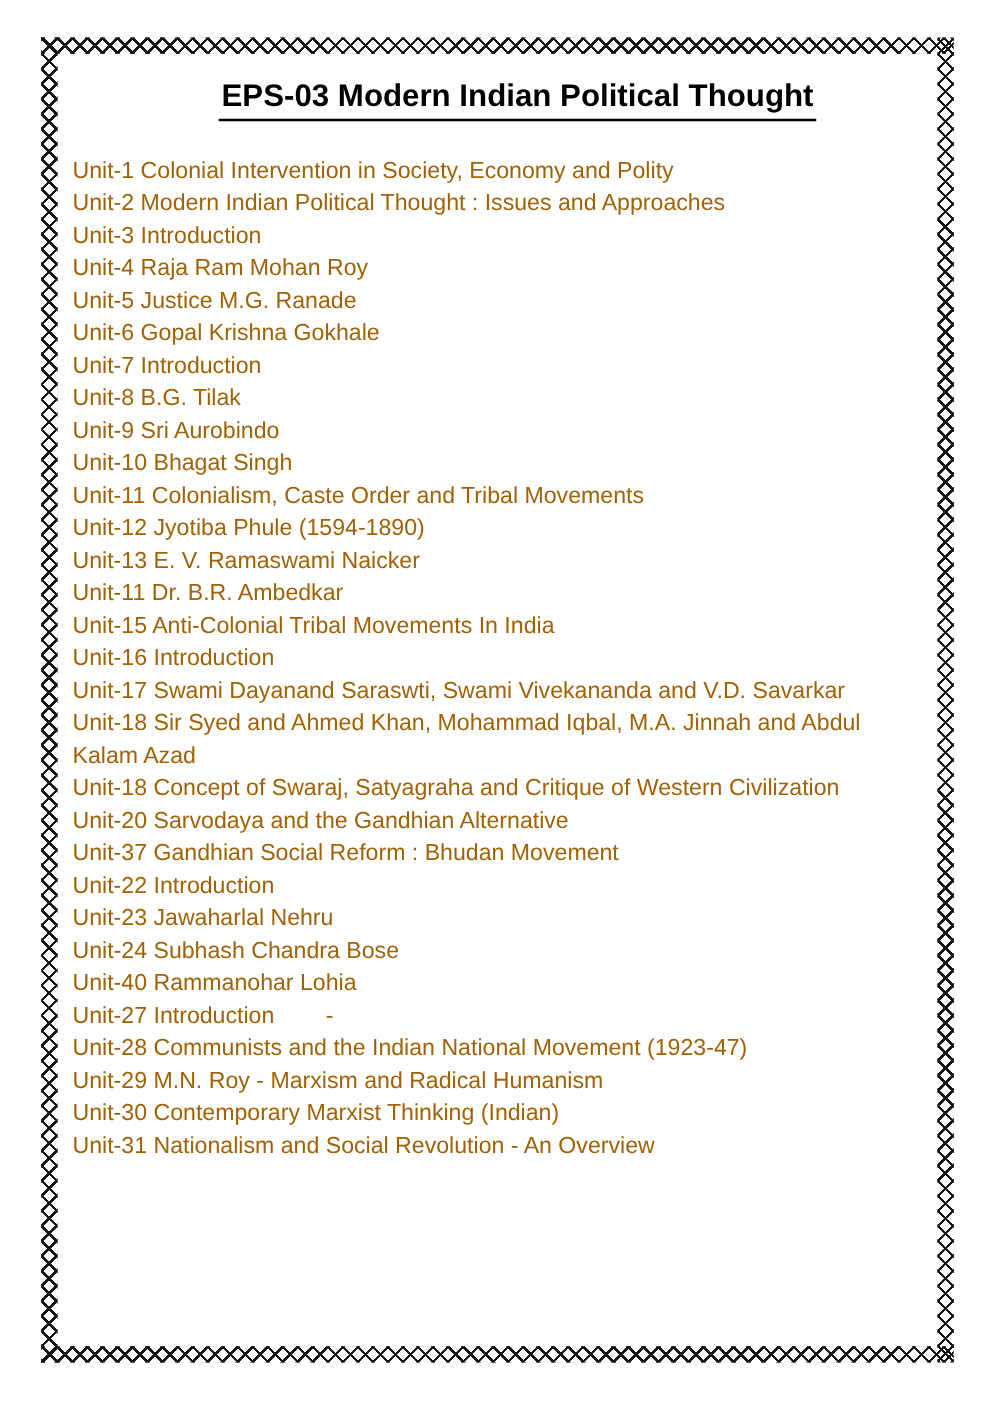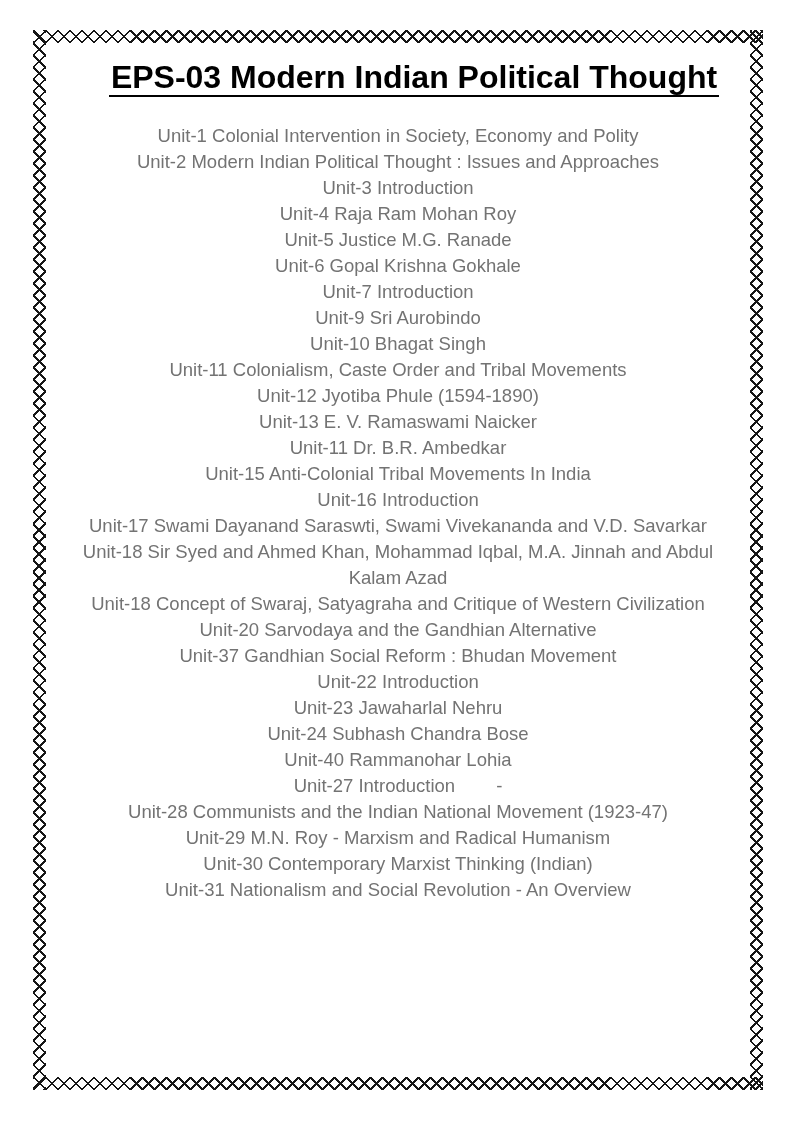--- a/index.html
+++ b/index.html
@@ -43,36 +43,35 @@
     box-sizing: border-box;
   }
   .title-row {
     margin-top: 17px;
     text-align: center;
     line-height: 34px;
     height: 34px;
   }
   .title-text {
     display: inline-block;
-    font-size: 32px;
+    font-size: 25px;
     font-weight: bold;
     border-bottom: 2.5px solid #000000;
     padding: 0 2px 1px 2px;
     letter-spacing: 0px;
     margin-left: 32px;
   }
   .unit-list {
     margin-top: 29px;
   }
   .unit-line {
     font-size: 18.5px;
     line-height: 26px;
     white-space: pre-wrap;
-    color: #737373;
-    text-align: center;
+    color: #a16207;
   }
 </style>
 </head>
 <body>
 
 <div class="page">
   <div class="frame">
     <div class="stitch top"></div>
     <div class="stitch bottom"></div>
     <div class="stitch left"></div>
@@ -84,20 +83,21 @@
       </div>
 
       <div class="unit-list">
           <div class="unit-line">Unit-1 Colonial Intervention in Society, Economy and Polity</div>
           <div class="unit-line">Unit-2 Modern Indian Political Thought : Issues and Approaches</div>
           <div class="unit-line">Unit-3 Introduction</div>
           <div class="unit-line">Unit-4 Raja Ram Mohan Roy</div>
           <div class="unit-line">Unit-5 Justice M.G. Ranade</div>
           <div class="unit-line">Unit-6 Gopal Krishna Gokhale</div>
           <div class="unit-line">Unit-7 Introduction</div>
+          <div class="unit-line">Unit-8 B.G. Tilak</div>
           <div class="unit-line">Unit-9 Sri Aurobindo</div>
           <div class="unit-line">Unit-10 Bhagat Singh</div>
           <div class="unit-line">Unit-11 Colonialism, Caste Order and Tribal Movements</div>
           <div class="unit-line">Unit-12 Jyotiba Phule (1594-1890)</div>
           <div class="unit-line">Unit-13 E. V. Ramaswami Naicker</div>
           <div class="unit-line">Unit-11 Dr. B.R. Ambedkar</div>
           <div class="unit-line">Unit-15 Anti-Colonial Tribal Movements In India</div>
           <div class="unit-line">Unit-16 Introduction</div>
           <div class="unit-line">Unit-17 Swami Dayanand Saraswti, Swami Vivekananda and V.D. Savarkar</div>
           <div class="unit-line">Unit-18 Sir Syed and Ahmed Khan, Mohammad Iqbal, M.A. Jinnah and Abdul Kalam Azad</div>

